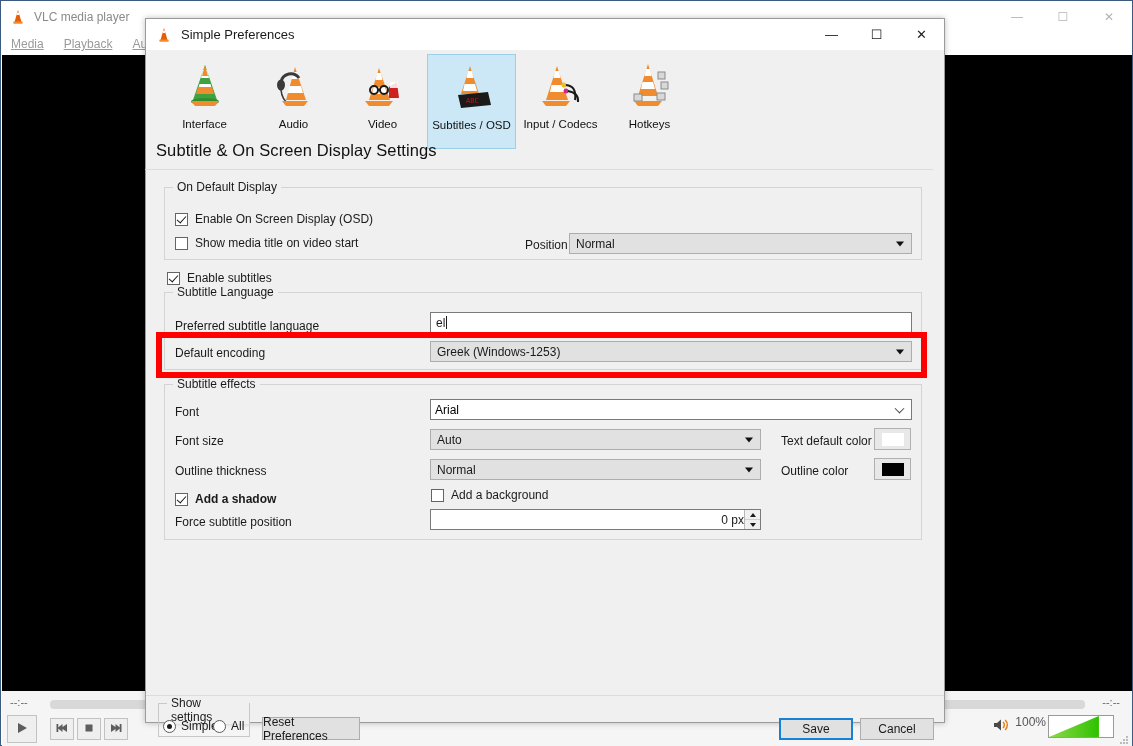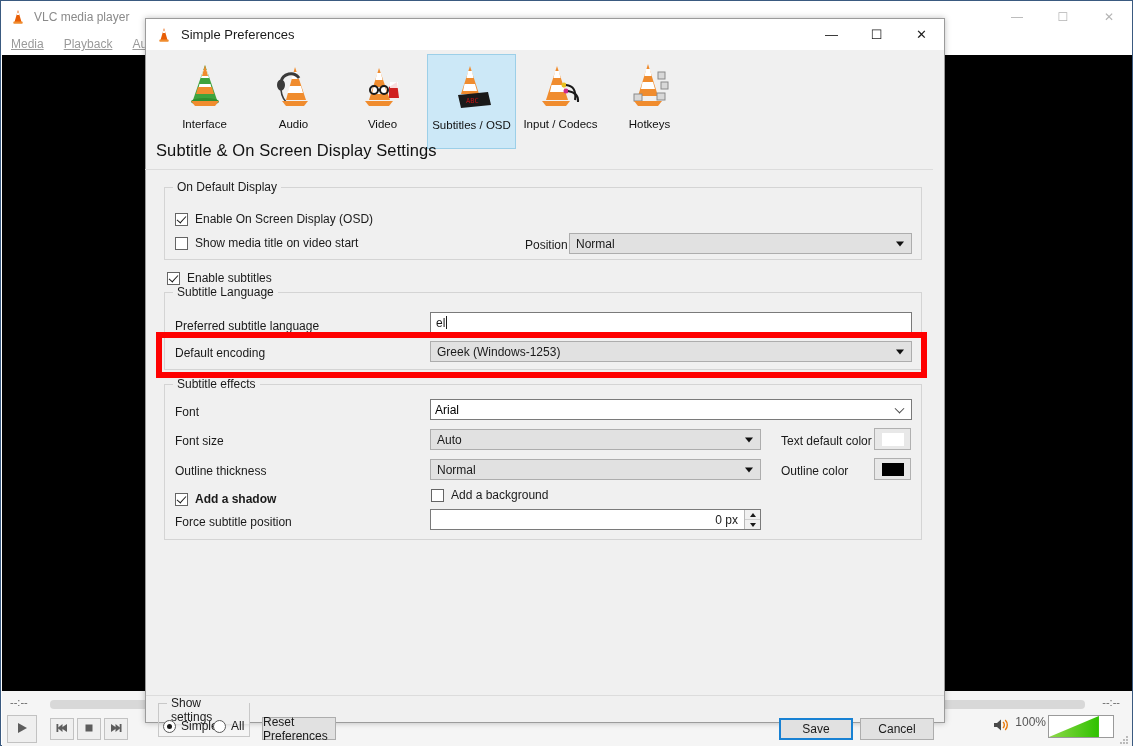--- a/index.html
+++ b/index.html
@@ -234,21 +234,21 @@
   }
   .color-chip { width: 22px; height: 13px; border: none; }
 
   
   .spin-wrap {
     position: absolute;
     background: #ffffff; border: 1px solid #7a7a7a;
     display: flex; align-items: center; justify-content: flex-end;
     font-size: 12px; color: #1a1a1a;
   }
-  .spin-val { padding-right: 6px; }
+  .spin-val { }
   .spin-btns {
     width: 16px; height: 100%;
     border-left: 1px solid #b8b8b8;
     display: flex; flex-direction: column;
     background: #f0f0f0;
   }
   .spin-up, .spin-dn {
     flex: 1; display: flex; align-items: center; justify-content: center;
     background: #f0f0f0;
   }
@@ -602,21 +602,21 @@
 </div>
 <div class="radio-row" style="left:163px;">
   <span class="radio sel"></span>
   <span class="cb-label">Simple</span>
 </div>
 <div class="radio-row" style="left:213px;">
   <span class="radio"></span>
   <span class="cb-label">All</span>
 </div>
 
-<div class="btn" style="left:262px; top:717px; width:74px; height:23px;justify-content:flex-end;">
+<div class="btn" style="left:262px; top:717px; width:98px; height:23px;justify-content:flex-end;">
   <span>Reset Preferences</span>
 </div>
 <div class="btn primary" style="left:779px; top:718px; width:74px; height:22px;">
   <span>Save</span>
 </div>
 <div class="btn" style="left:860px; top:718px; width:74px; height:22px;">
   <span>Cancel</span>
 </div>
 
 </body></html>

